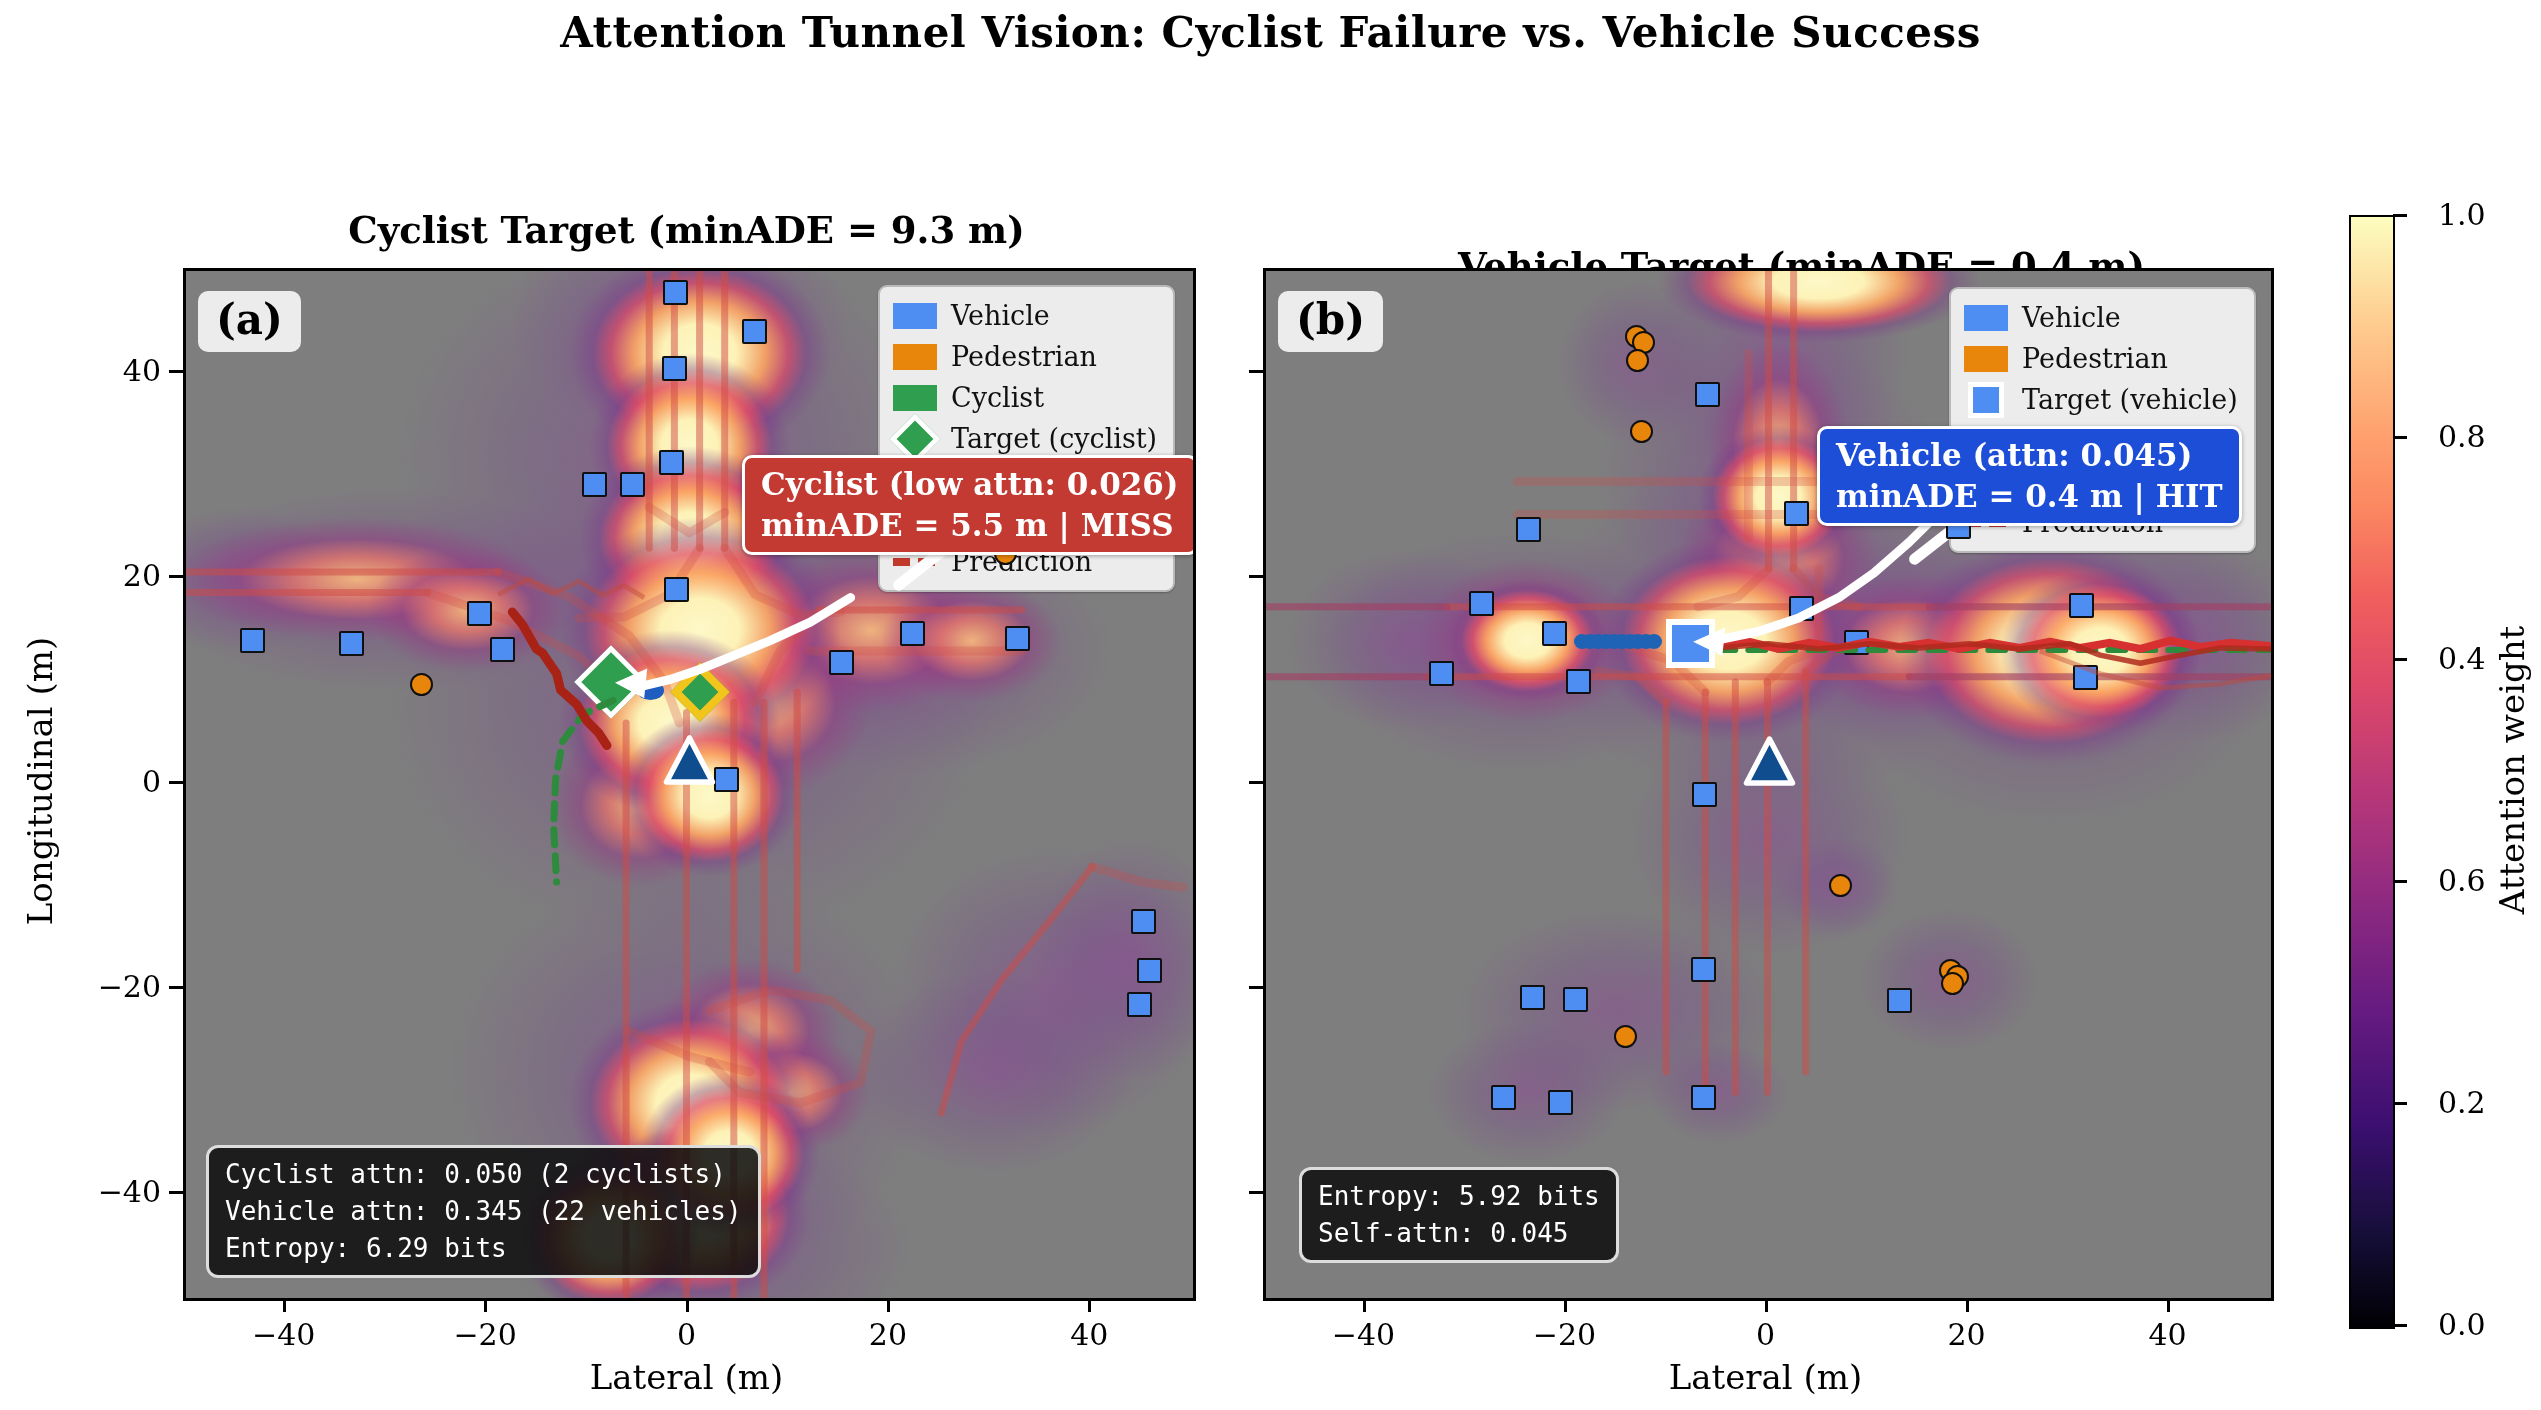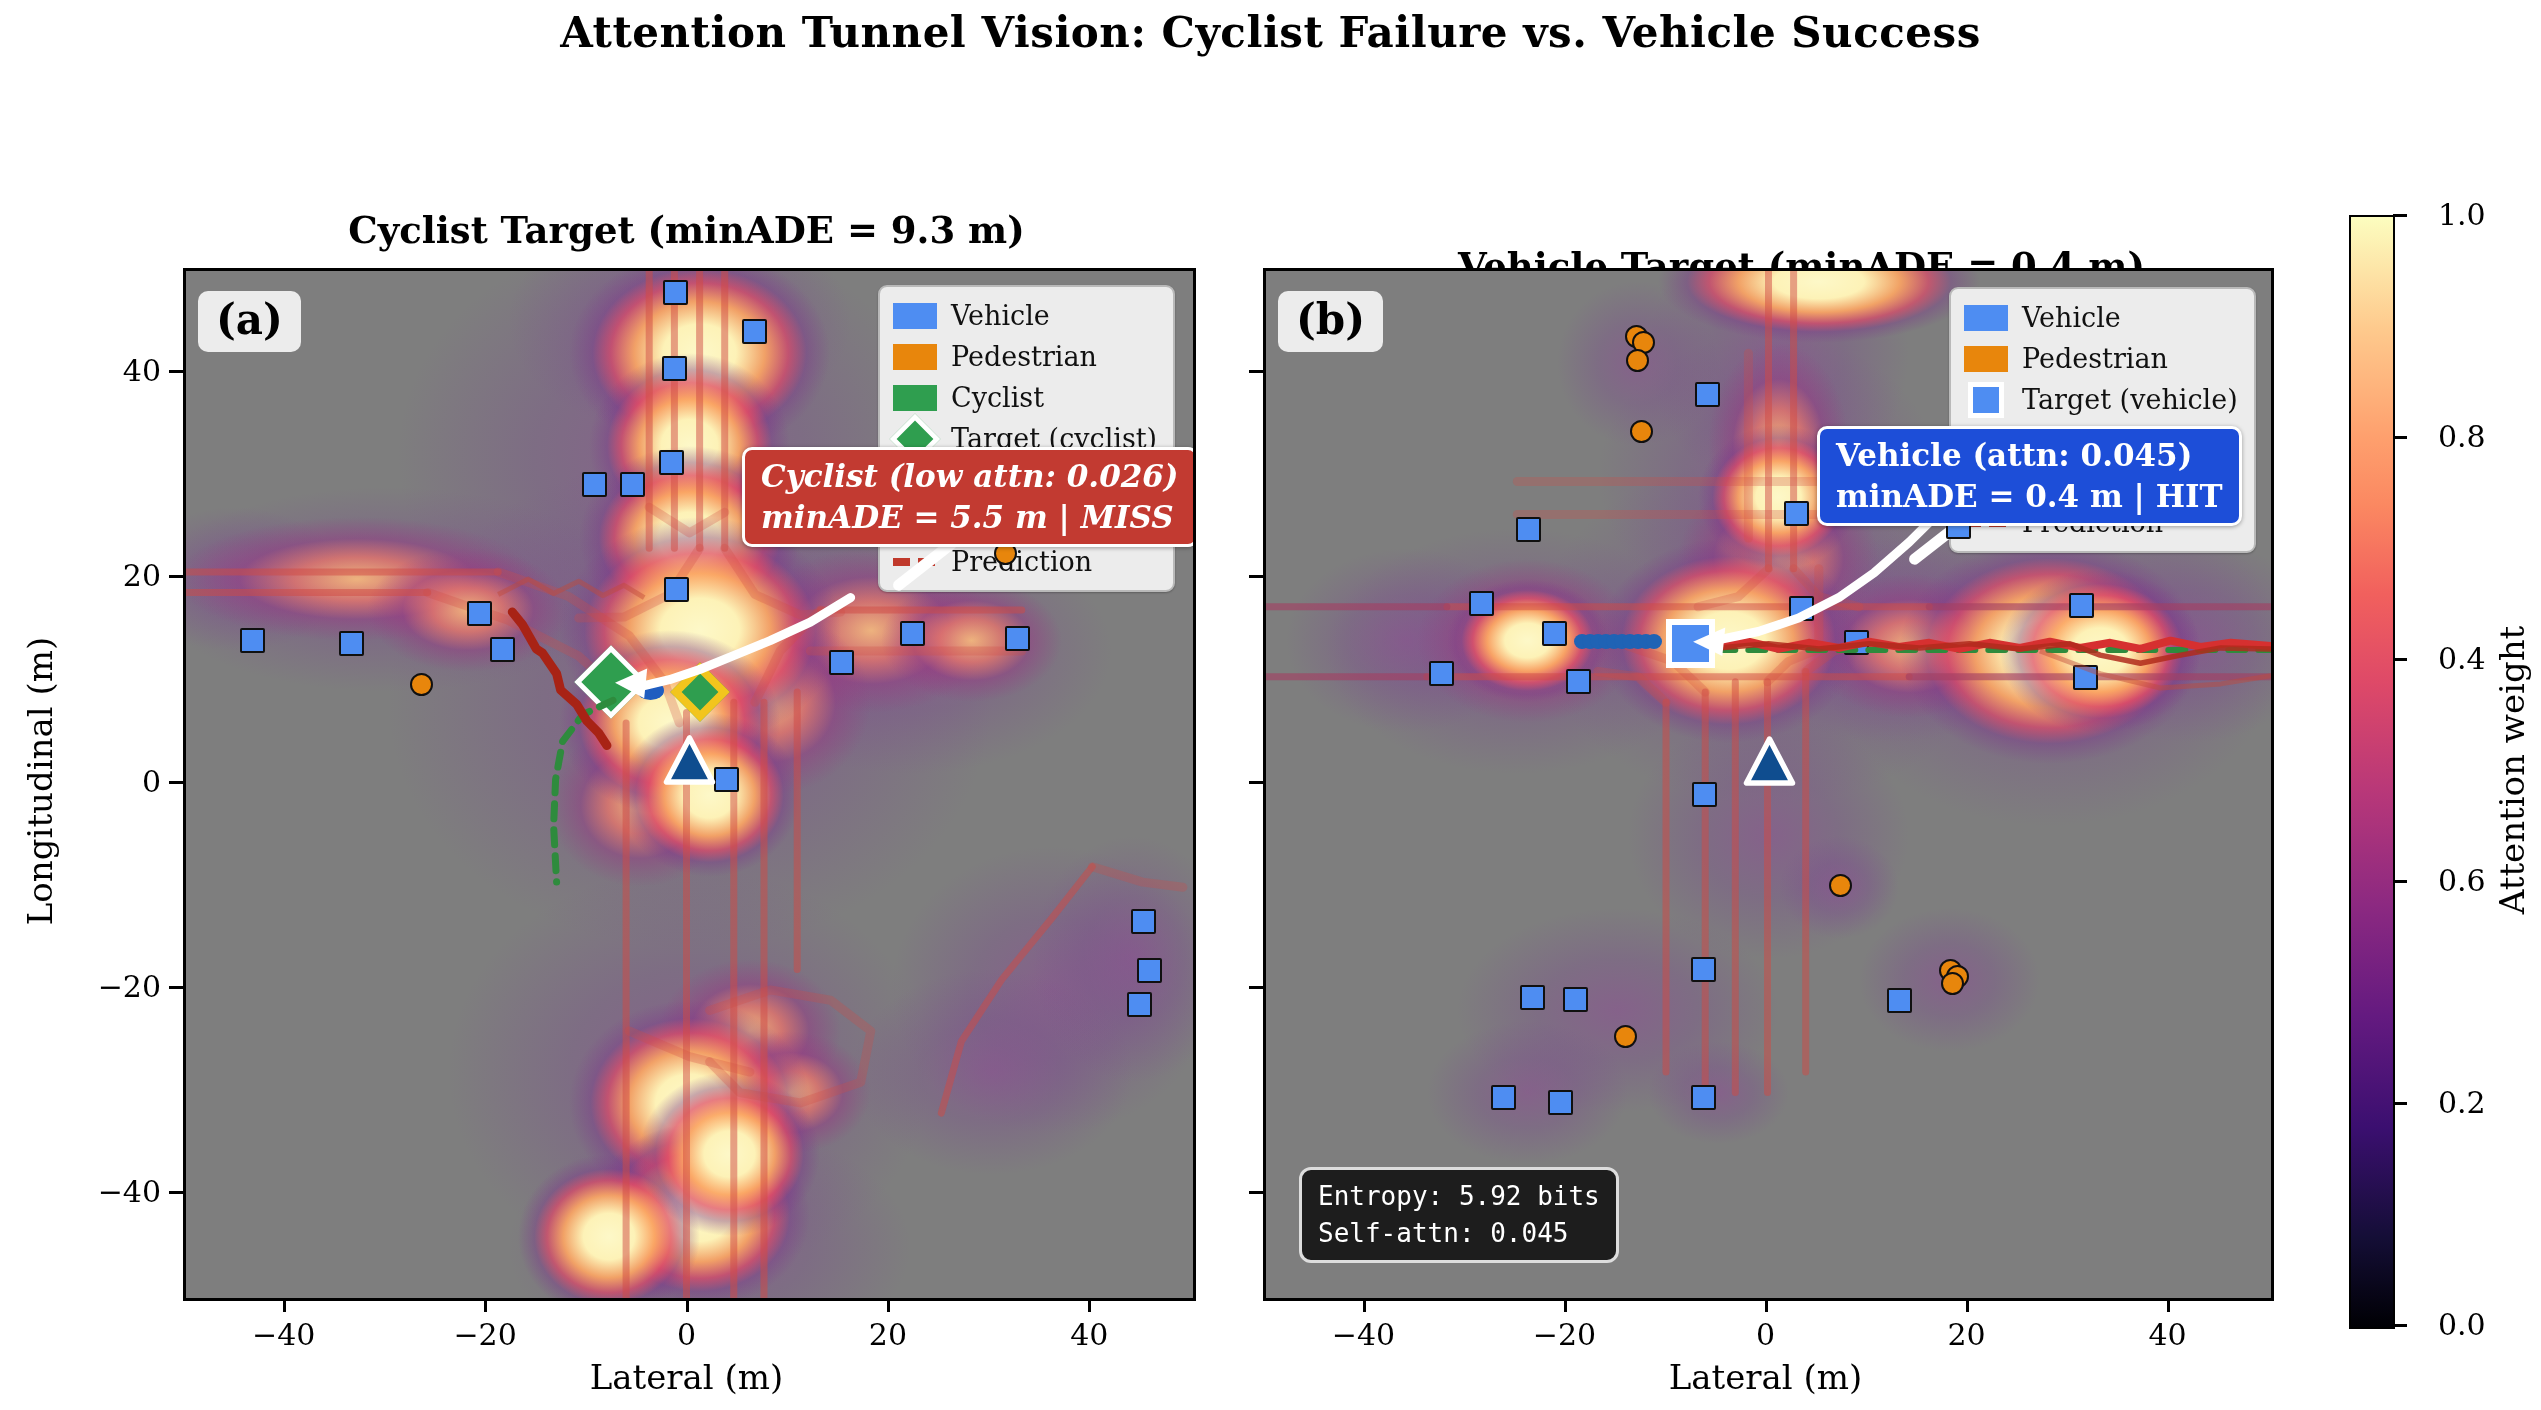--- a/index.html
+++ b/index.html
@@ -202,21 +202,24 @@
         </div>
         <div class="lrow">
           <span class="swbox">
             <span class="sw-pred"></span>
           </span>
           <span class="llab">Prediction</span>
         </div>
       </div>
       <div class="legend-slash" style="left: 700px; top: 288px;"></div>
       <div class="corner">(a)</div>
-      <div class="ann ann-red" style="left: 556px; top: 176px; font-style: italic;">
+      <div class="stats" style="left: 20px; top: 874px;">Cyclist attn: 0.050 (2 cyclists)
+Vehicle attn: 0.345 (22 vehicles)
+Entropy: 6.29 bits</div>
+      <div class="ann ann-red" style="left: 556px; top: 184px;">
         <div>Cyclist (low attn: 0.026)</div>
         <div>minADE = 5.5 m  |  MISS</div>
       </div>
     </div>
     <div class="tickx" style="left: 282.7px; top: 1298px;"></div>
     <div class="ticklabx" style="left: 283.7px; top: 1317px;">−40</div>
     <div class="tickx" style="left: 484.1px; top: 1298px;"></div>
     <div class="ticklabx" style="left: 485.1px; top: 1317px;">−20</div>
     <div class="tickx" style="left: 685.5px; top: 1298px;"></div>
     <div class="ticklabx" style="left: 686.5px; top: 1317px;">0</div>

